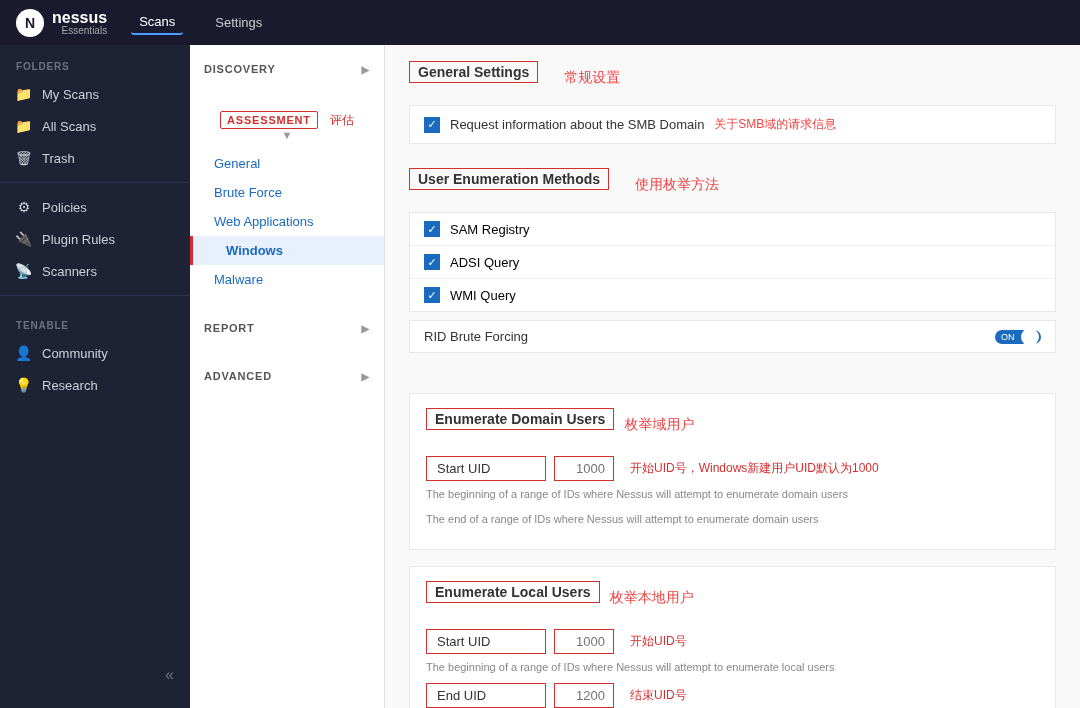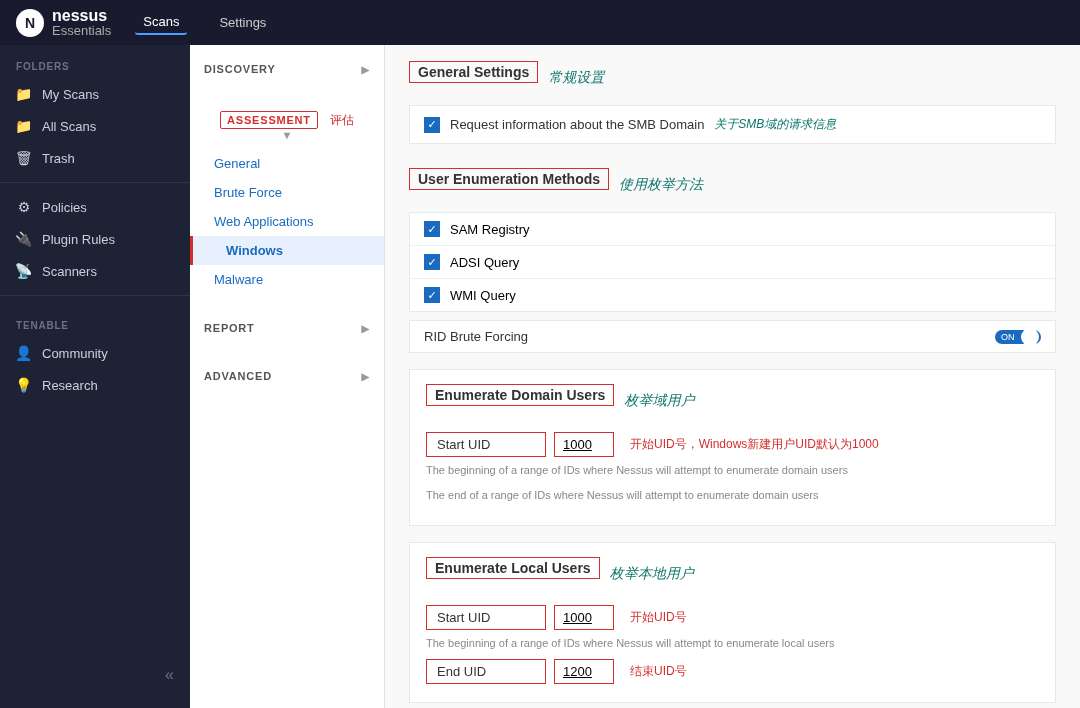--- a/index.html
+++ b/index.html
@@ -21,21 +21,21 @@
       gap: 8px;
     }
     .topnav-logo .logo-icon {
       width: 28px; height: 28px;
       background: white;
       border-radius: 50%;
       display: flex; align-items: center; justify-content: center;
       font-size: 14px; font-weight: bold; color: #1a1a2e;
     }
     .topnav-logo .logo-text { color: white; font-size: 16px; font-weight: bold; line-height: 1; }
-    .topnav-logo .logo-sub { color: #aaa; font-size: 13px; line-height: 1; }
+    .topnav-logo .logo-sub { color: #aaa; font-size: 10px; line-height: 1; text-align: right; }
     .topnav-link {
       color: #ccc;
       font-size: 13px;
       cursor: pointer;
       padding: 4px 8px;
       border-radius: 3px;
       text-decoration: none;
     }
     .topnav-link.active {
       color: white;
@@ -156,24 +156,24 @@
       display: inline-block;
       padding: 2px 8px;
       font-size: 14px;
       font-weight: 700;
       color: #333;
       margin-bottom: 12px;
     }
     .section-title-row {
       display: flex;
       align-items: center;
-      gap: 10px;
+      gap: 26px;
       margin-bottom: 10px;
     }
-    .chinese-label { color: #0f766e; font-size: 14px; font-style: italic; }
+    .chinese-label { color: #ef4444; font-size: 14px; }
 
     .setting-row {
       display: flex;
       align-items: center;
       gap: 10px;
       padding: 6px 0;
       background: #fff;
       border: 1px solid #e8e8e8;
       padding: 10px 14px;
       margin-bottom: 8px;
@@ -212,36 +212,36 @@
       border: 1px solid #d32f2f;
       padding: 4px 10px;
       font-size: 13px;
       color: #333;
       min-width: 120px;
     }
     .uid-value-box {
       border: 1px solid #d32f2f;
       padding: 4px 8px;
       font-size: 13px;
-      color: #000000;
+      color: #737373;
       min-width: 60px;
-      text-decoration: underline;
+      text-align: right;
     }
     .uid-chinese { color: #d32f2f; font-size: 12px; margin-left: 8px; }
     .uid-desc { font-size: 11px; color: #888; padding: 3px 0 10px 0; }
 
     
     .toggle-row {
       display: flex;
       align-items: center;
       gap: 14px;
       padding: 8px 14px;
       background: #fff;
       border: 1px solid #e8e8e8;
-      margin-bottom: 0;
+      margin-bottom: 24px;
     }
     .toggle-label { font-size: 13px; color: #333; flex: 1; }
     .toggle-switch {
       width: 46px; height: 14px;
       background: #1a6bbf;
       border-radius: 11px;
       position: relative;
       display: flex;
       align-items: center;
     }

